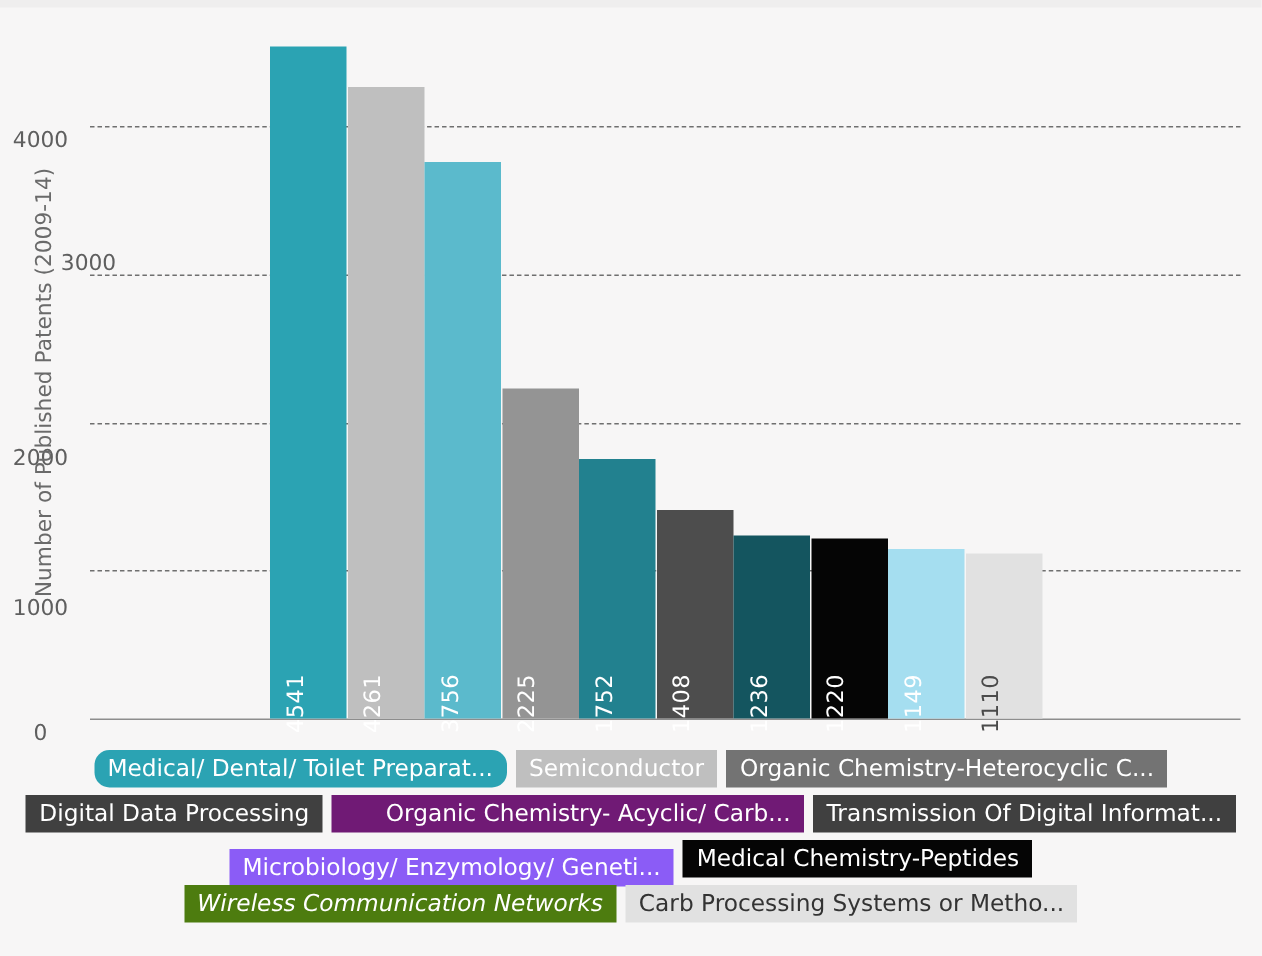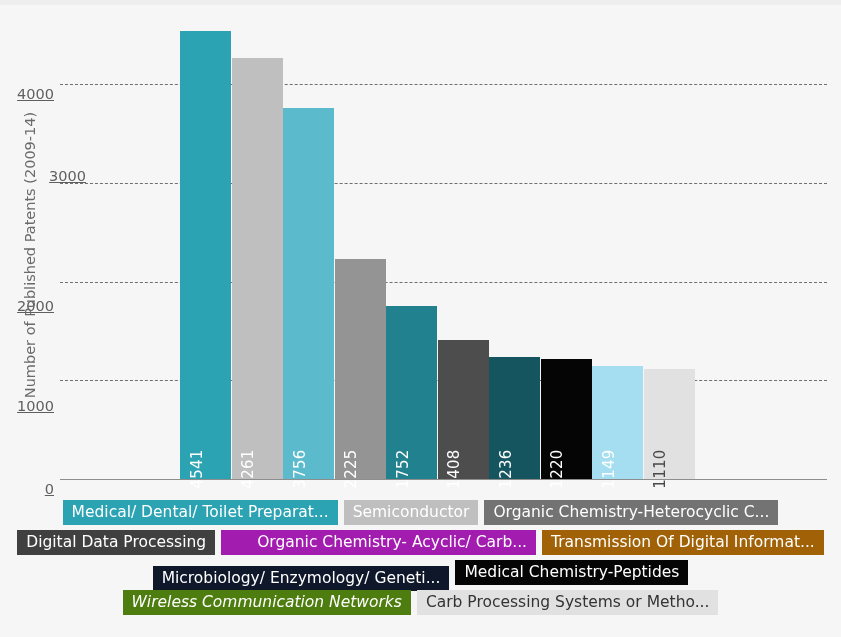--- a/index.html
+++ b/index.html
@@ -67,23 +67,22 @@
   #ytick-wrap {
     position: absolute;
     left: 0; top: 0;
     width: 841px; height: 637px;
     pointer-events: none;
   }
   #ytick-wrap .ytick-label {
     right: auto;
     left: 0;
     width: 54px;
-    text-align: right;
+    text-align: center;
     pointer-events: none;
-    text-decoration: underline;
   }
 
   #ylabel {
     position: absolute;
     left: -150px;
     top: 247px;
     width: 360px;
     text-align: center;
     transform: rotate(-90deg);
     transform-origin: 50% 50%;
@@ -197,31 +196,31 @@
       <div class="bar" title="Wireless Communication Networks" style="left: 592px; width: 51px; height: 113.464px; background: rgb(165, 222, 240);">
         <span class="bar-value light">1149</span>
       </div>
       <div class="bar" title="Data Processing Systems or Metho..." style="left: 643.5px; width: 51px; height: 109.612px; background: rgb(225, 225, 225);">
         <span class="bar-value dark">1110</span>
       </div>
     </div>
 
   <div id="legend">
       <div class="legend-row">
-        <span class="legend-chip light-text" style="background: rgb(43, 163, 179);">Medical/ Dental/ Toilet Preparat...</span>
+        <span class="legend-chip light-text" style="background: rgb(43, 163, 179); border-radius: 10px;">Medical/ Dental/ Toilet Preparat...</span>
         <span class="legend-chip light-text" style="background: rgb(191, 191, 191);">Semiconductor</span>
         <span class="legend-chip light-text" style="background: #737373;">Organic Chemistry-Heterocyclic C...</span>
       </div>
       <div class="legend-row">
         <span class="legend-chip light-text" style="background: #404040;">Digital Data Processing</span>
-        <span class="legend-chip light-text" style="background: #a21caf; padding-left: 36px;">Organic Chemistry- Acyclic/ Carb...</span>
-        <span class="legend-chip light-text" style="background: #a16207;">Transmission Of Digital Informat...</span>
-      </div>
-      <div class="legend-row">
-        <span class="legend-chip light-text" style="background: #0f172a; margin-top: 12px;">Microbiology/ Enzymology/ Geneti...</span>
+        <span class="legend-chip light-text" style="background: #701a75; padding-left: 36px;">Organic Chemistry- Acyclic/ Carb...</span>
+        <span class="legend-chip light-text" style="background: #404040;">Transmission Of Digital Informat...</span>
+      </div>
+      <div class="legend-row">
+        <span class="legend-chip light-text" style="background: #8b5cf6; margin-top: 12px;">Microbiology/ Enzymology/ Geneti...</span>
         <span class="legend-chip light-text" style="background: rgb(5, 5, 5);">Medical Chemistry-Peptides</span>
       </div>
       <div class="legend-row">
         <span class="legend-chip light-text" style="background: #4d7c0f; font-style: italic;">Wireless Communication Networks</span>
         <span class="legend-chip dark-text" style="background: rgb(225, 225, 225);">Carb Processing Systems or Metho...</span>
       </div>
     </div>
 
 </div>
 

